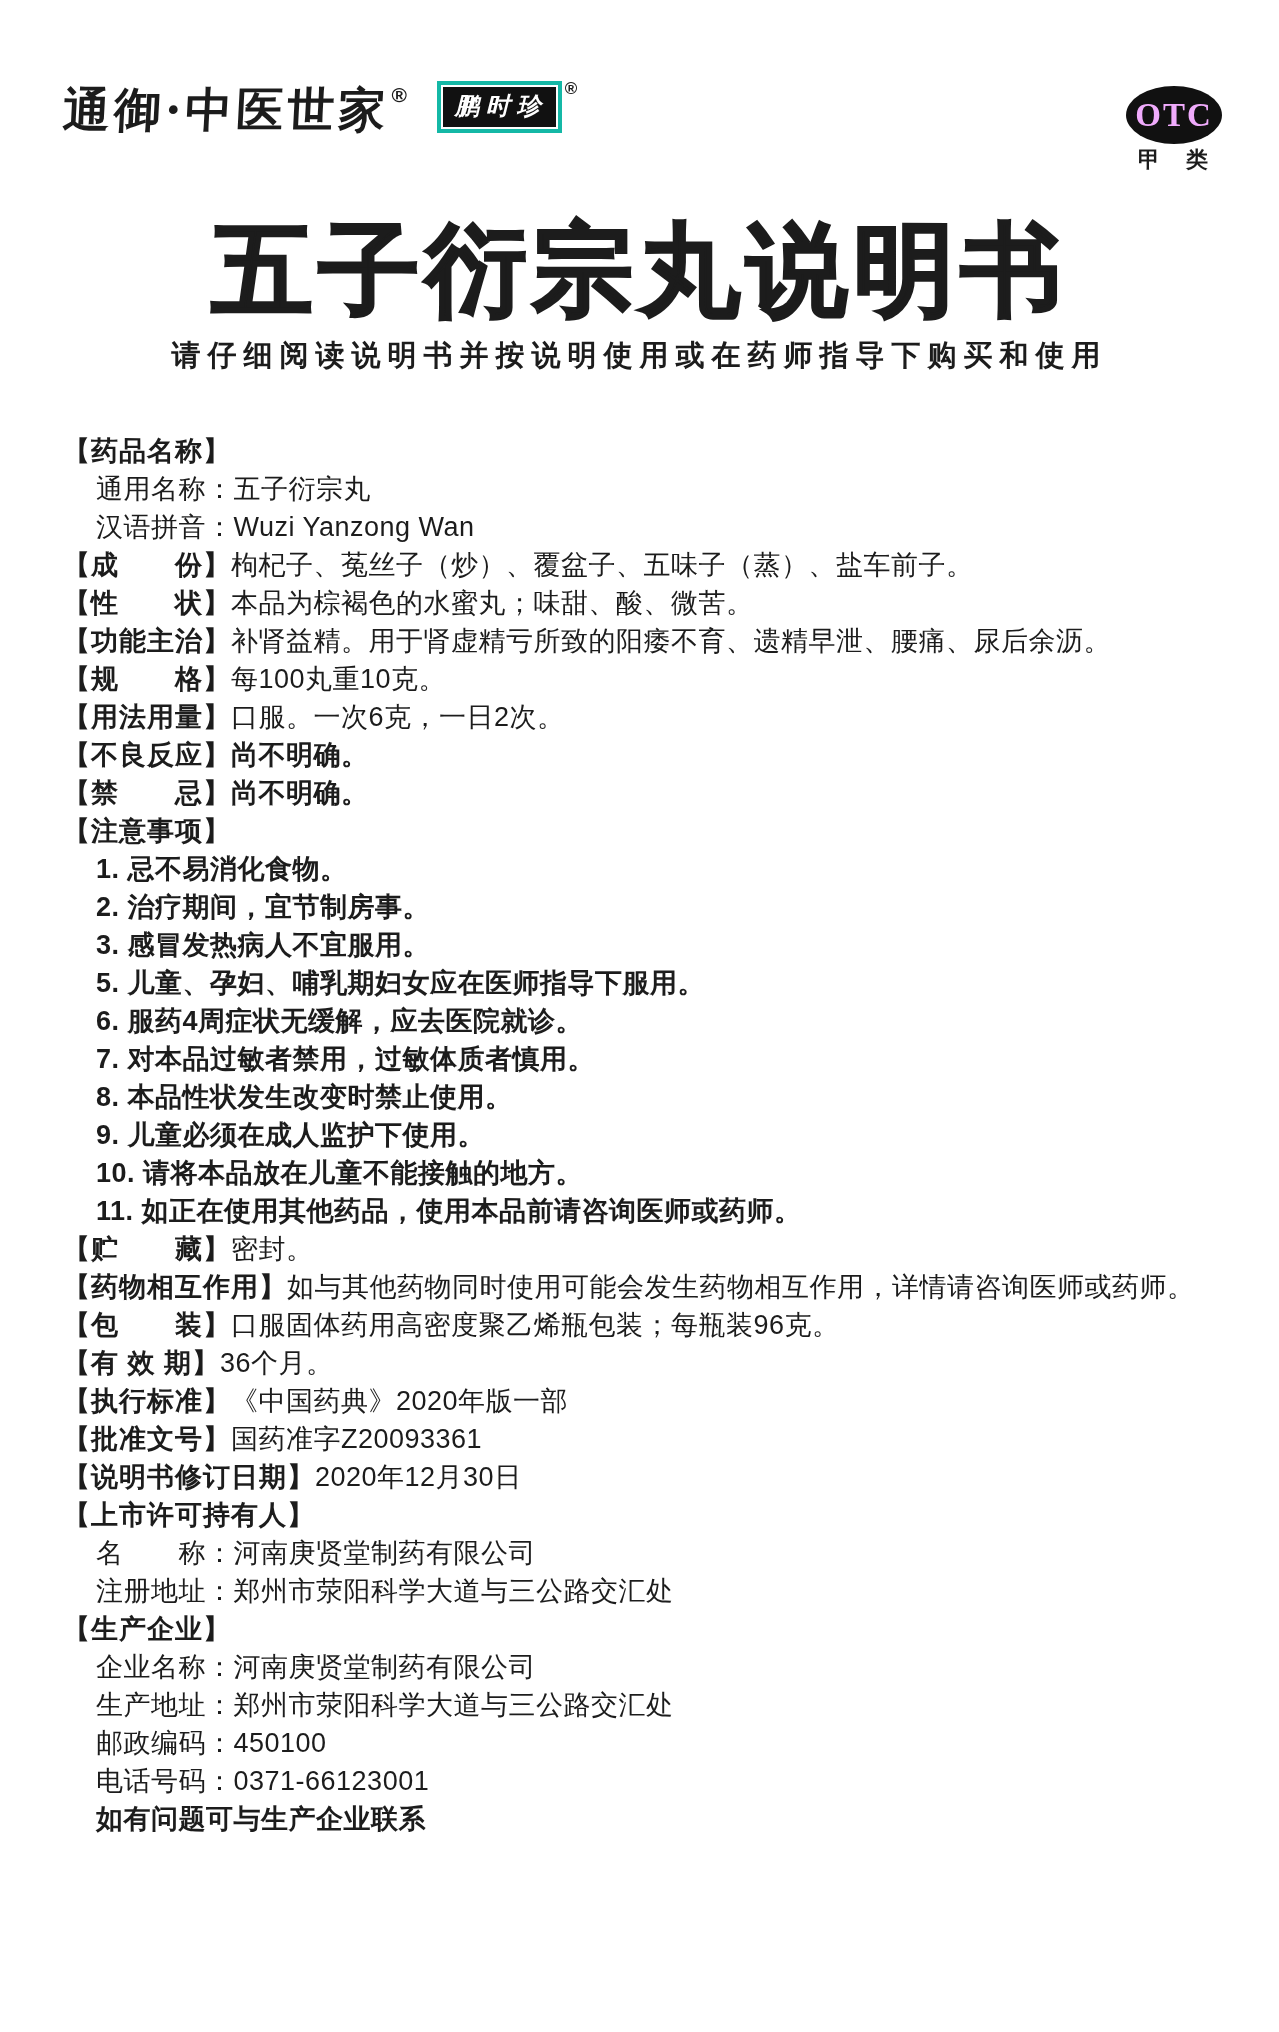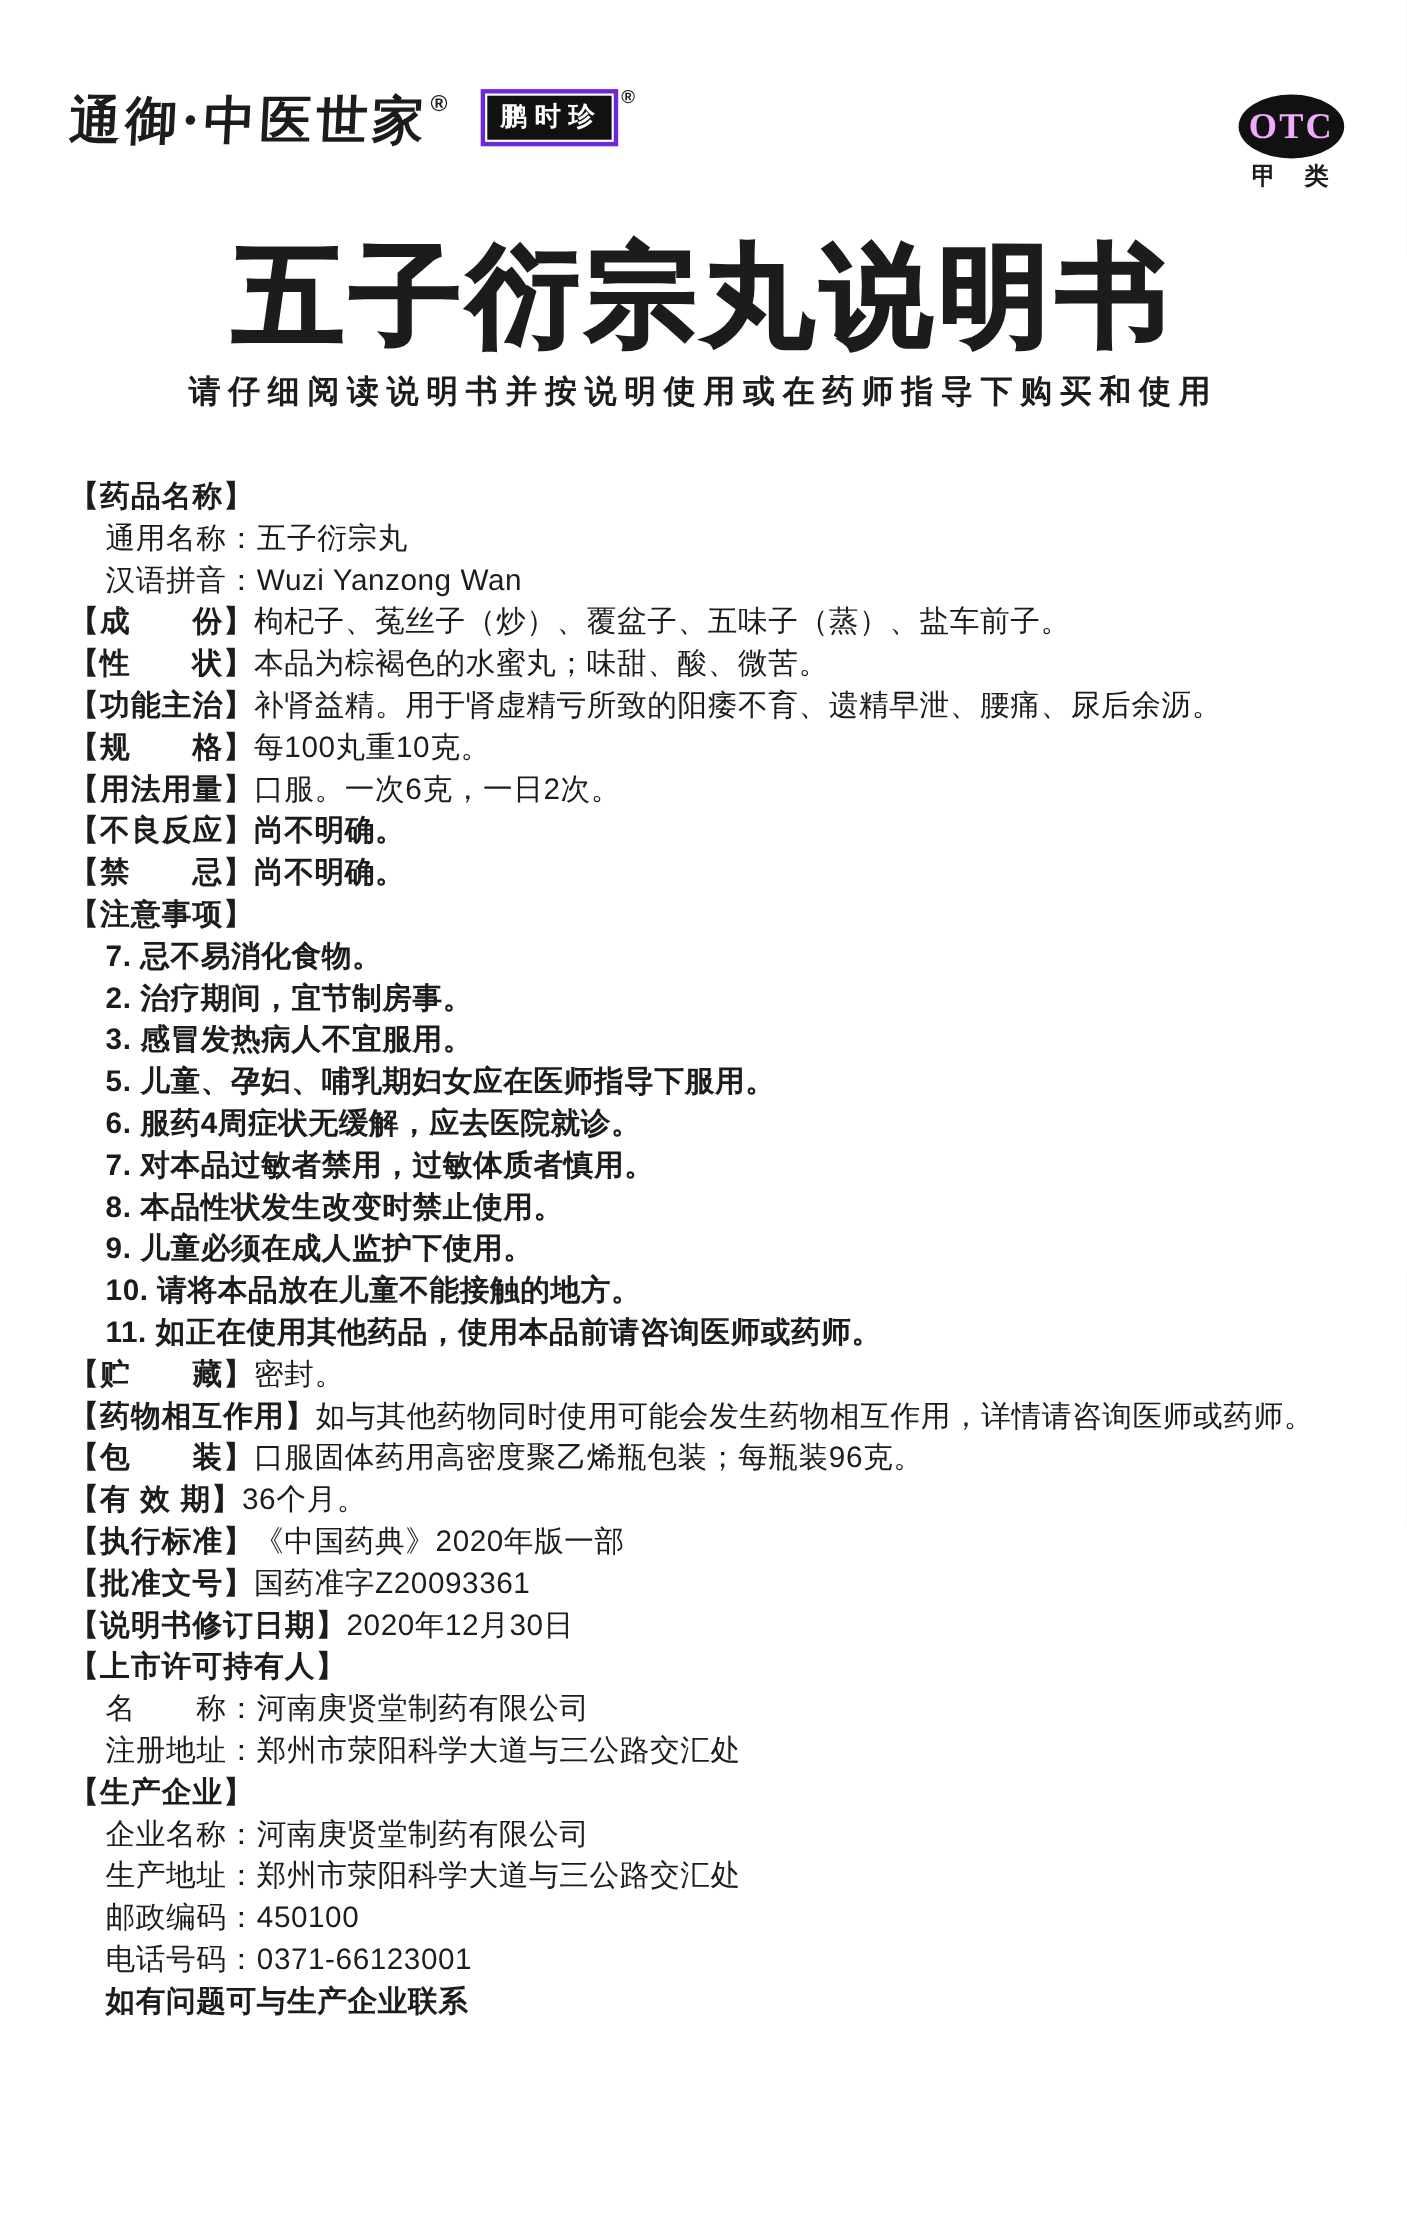--- a/index.html
+++ b/index.html
@@ -27,23 +27,24 @@
     font-weight:900;
     letter-spacing:4px;
     transform:skewX(-3deg);
     line-height:1;
   }
   .reg { font-size:21px; font-weight:700; line-height:1; margin:0 0 28px 2px; }
   .seal {
     display:inline-block;
     margin-left:30px;
     margin-bottom:0px;
-    border:4px solid #6d28d9;
+    border:4px solid #14b8a6;
     background:#ffffff;
     padding:2px;
+    font-style:italic;
   }
   .seal-inner {
     display:block;
     background:#111;
     color:#fff;
     font-size:24px;
     font-weight:700;
     letter-spacing:7px;
     padding:5px 8px 6px 12px;
     line-height:1.2;
@@ -131,21 +132,21 @@
       <div class="line indent"><span class="txt">通用名称：五子衍宗丸</span></div>
       <div class="line indent"><span class="txt">汉语拼音：Wuzi Yanzong Wan</span></div>
       <div class="line"><span class="lbl">【成　　份】</span><span class="txt">枸杞子、菟丝子（炒）、覆盆子、五味子（蒸）、盐车前子。</span></div>
       <div class="line"><span class="lbl">【性　　状】</span><span class="txt">本品为棕褐色的水蜜丸；味甜、酸、微苦。</span></div>
       <div class="line"><span class="lbl">【功能主治】</span><span class="txt">补肾益精。用于肾虚精亏所致的阳痿不育、遗精早泄、腰痛、尿后余沥。</span></div>
       <div class="line"><span class="lbl">【规　　格】</span><span class="txt">每100丸重10克。</span></div>
       <div class="line"><span class="lbl">【用法用量】</span><span class="txt">口服。一次6克，一日2次。</span></div>
       <div class="line bold"><span class="lbl">【不良反应】</span><span class="txt">尚不明确。</span></div>
       <div class="line bold"><span class="lbl">【禁　　忌】</span><span class="txt">尚不明确。</span></div>
       <div class="line bold"><span class="lbl">【注意事项】</span></div>
-      <div class="line indent bold"><span class="txt">7. 忌不易消化食物。</span></div>
+      <div class="line indent bold"><span class="txt">1. 忌不易消化食物。</span></div>
       <div class="line indent bold"><span class="txt">2. 治疗期间，宜节制房事。</span></div>
       <div class="line indent bold"><span class="txt">3. 感冒发热病人不宜服用。</span></div>
       <div class="line indent bold"><span class="txt">5. 儿童、孕妇、哺乳期妇女应在医师指导下服用。</span></div>
       <div class="line indent bold"><span class="txt">6. 服药4周症状无缓解，应去医院就诊。</span></div>
       <div class="line indent bold"><span class="txt">7. 对本品过敏者禁用，过敏体质者慎用。</span></div>
       <div class="line indent bold"><span class="txt">8. 本品性状发生改变时禁止使用。</span></div>
       <div class="line indent bold"><span class="txt">9. 儿童必须在成人监护下使用。</span></div>
       <div class="line indent bold"><span class="txt">10. 请将本品放在儿童不能接触的地方。</span></div>
       <div class="line indent bold"><span class="txt">11. 如正在使用其他药品，使用本品前请咨询医师或药师。</span></div>
       <div class="line"><span class="lbl">【贮　　藏】</span><span class="txt">密封。</span></div>

